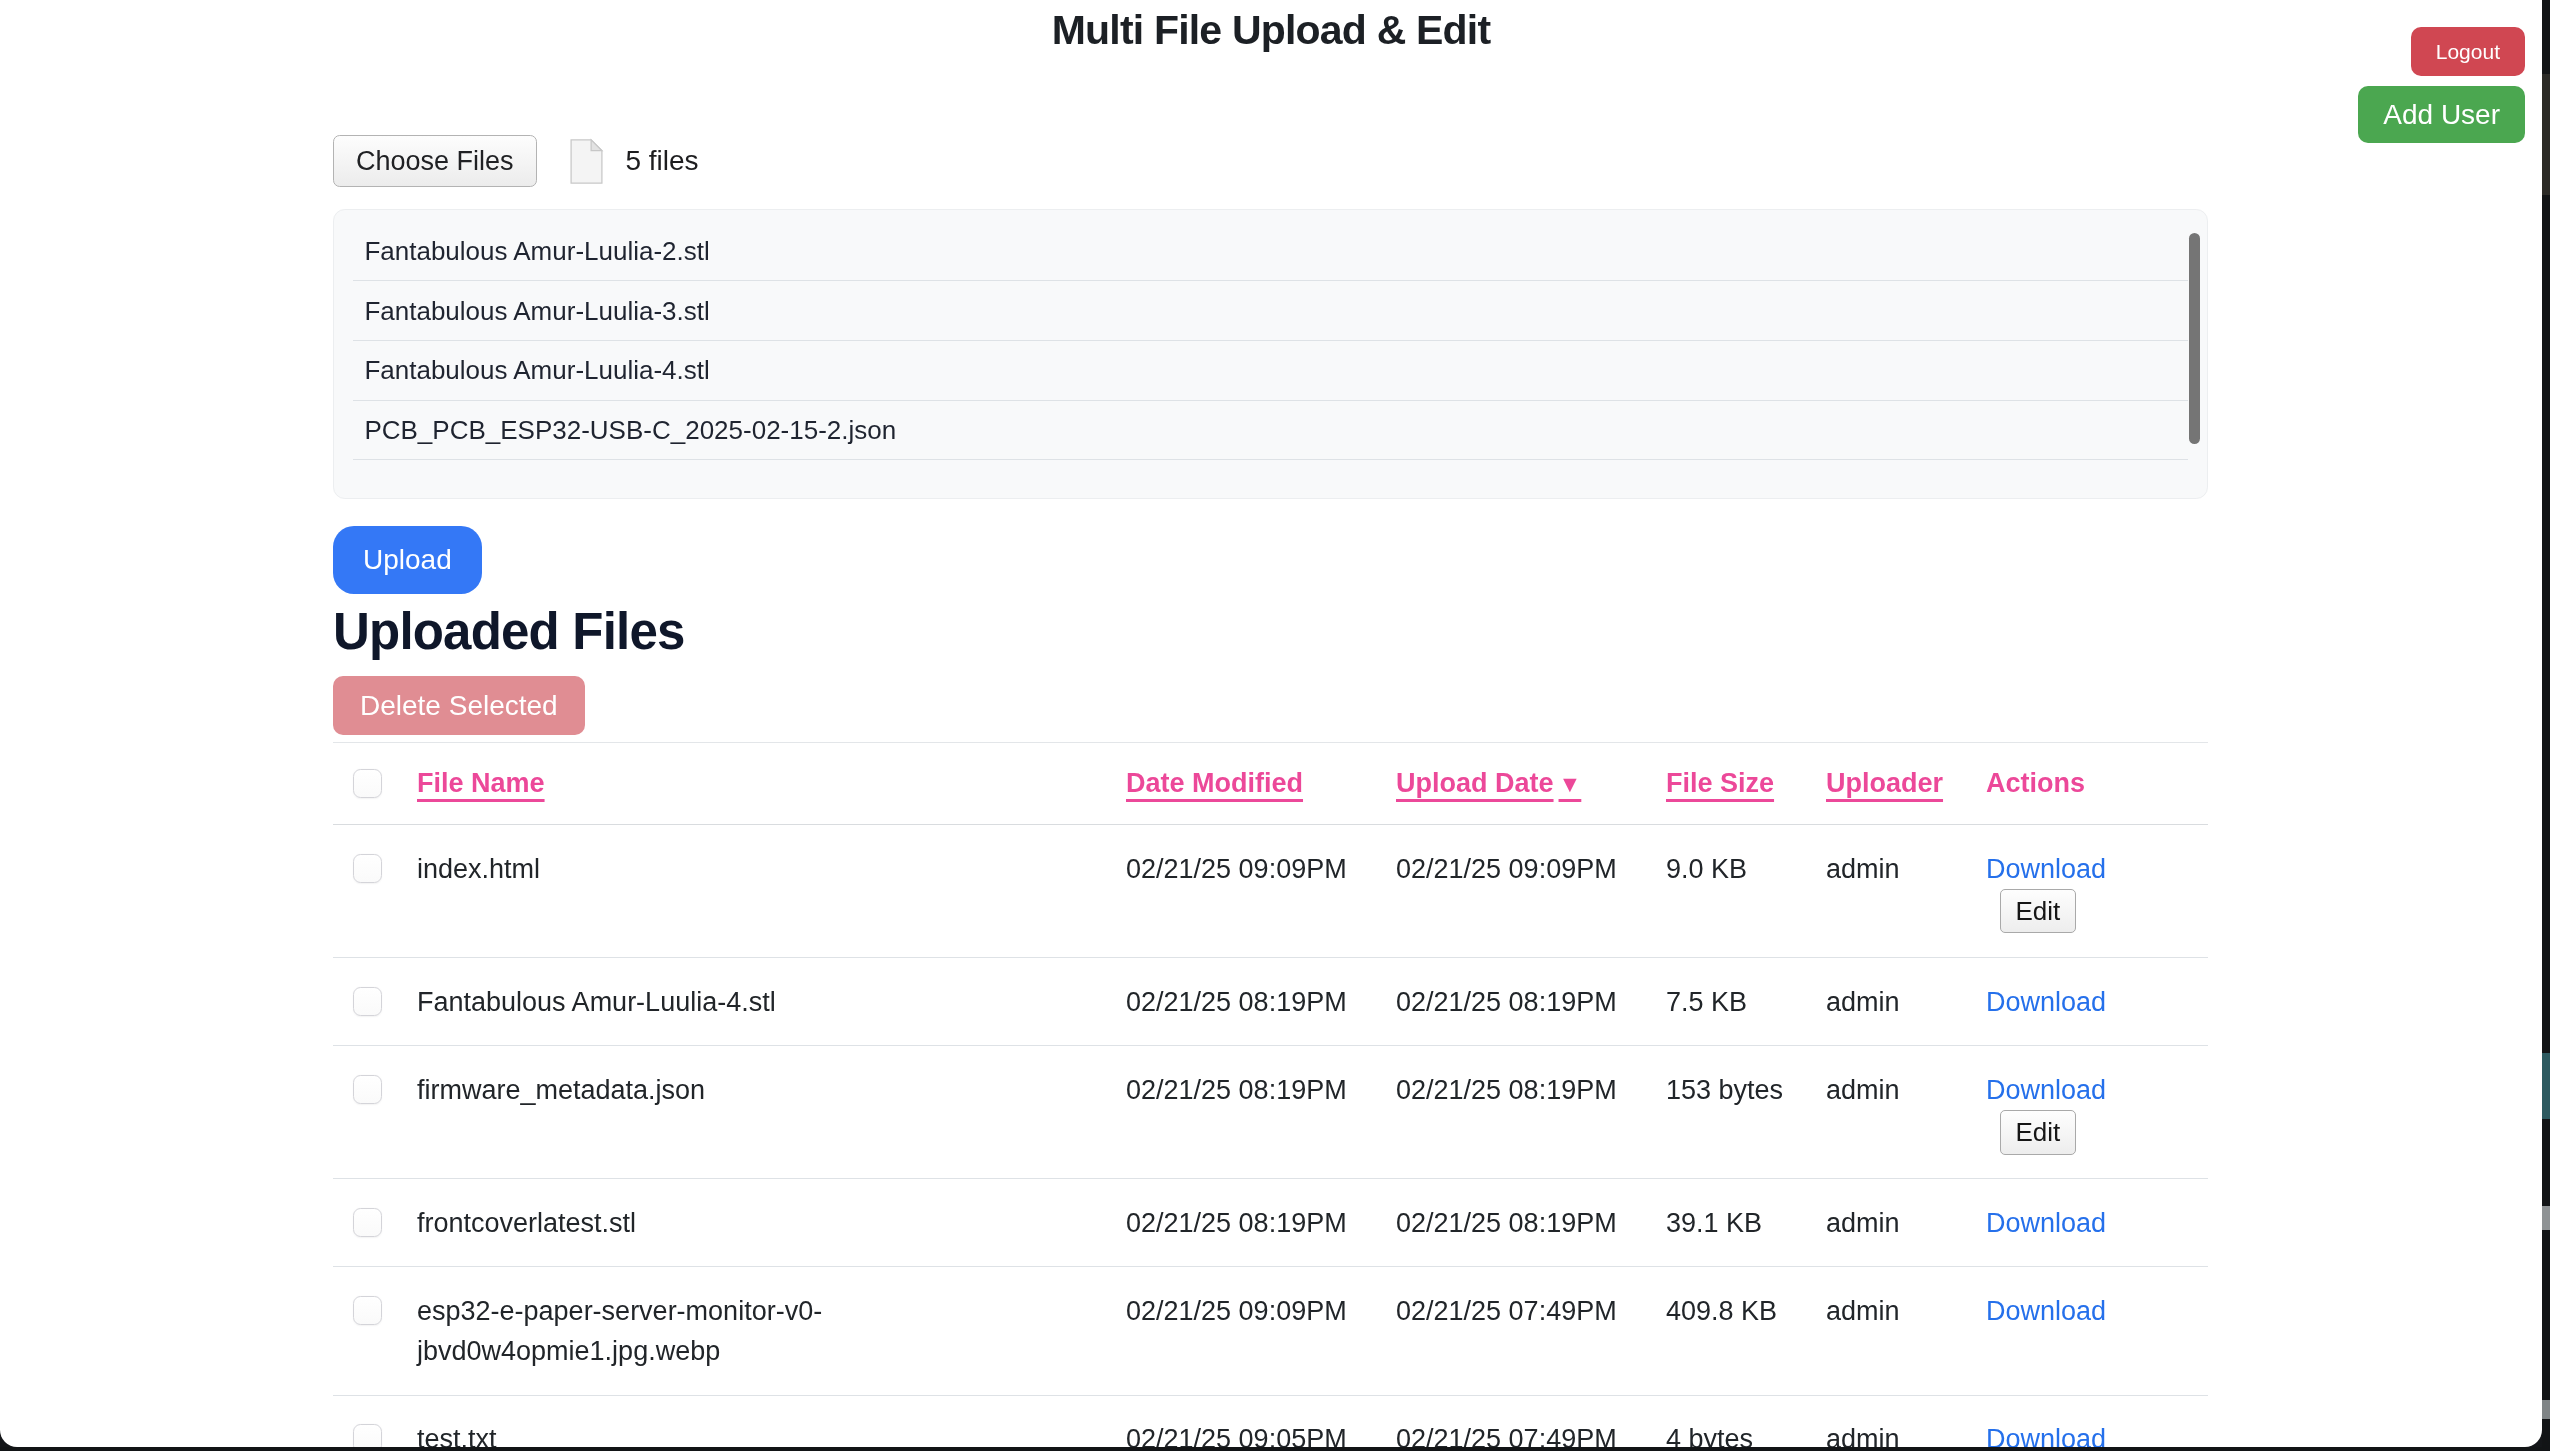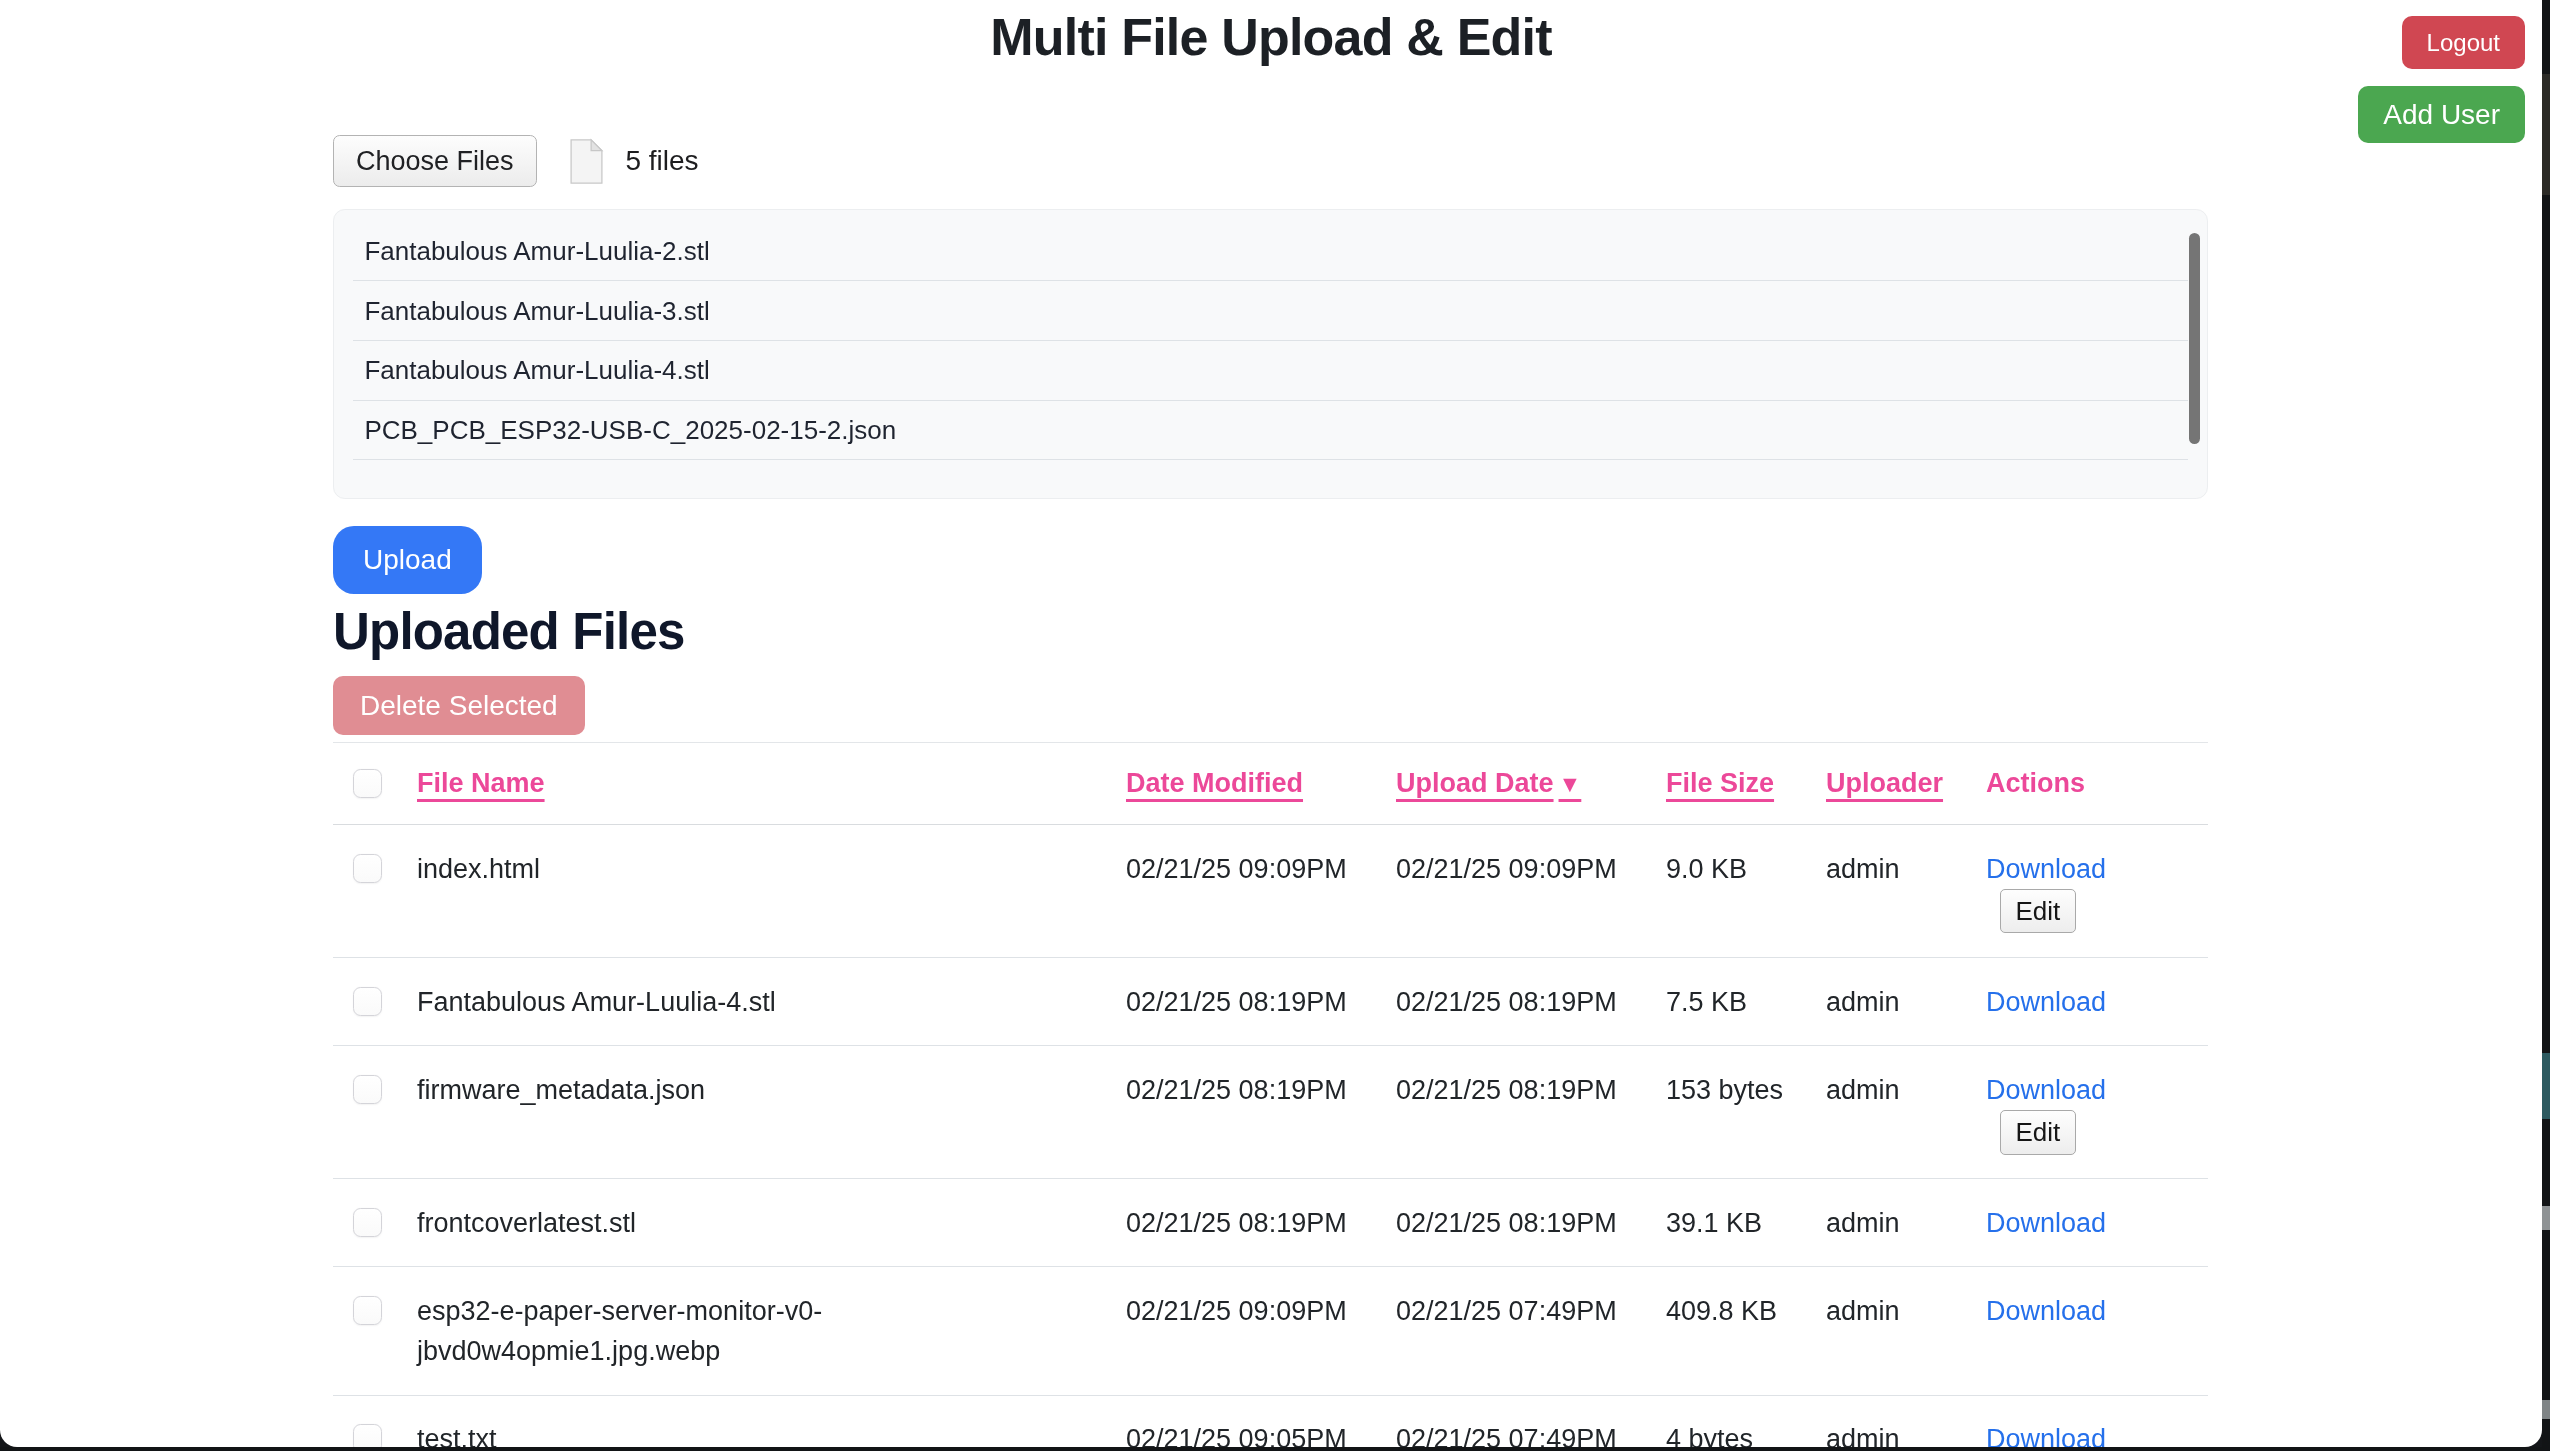--- a/index.html
+++ b/index.html
@@ -19,27 +19,27 @@
   .edge-frag.f4{top:1400px;height:18.6px;background:#7f8486;}
   .edge-bottom{position:absolute;left:0;bottom:0;width:2550px;height:5px;background:#121416;}
 
   
   .page{
     position:absolute;left:0;top:0;width:2542px;height:1447px;
     background:#ffffff;border-radius:0 0 17px 17px;overflow:hidden;
   }
   .page-title{
     margin:6.7px 0 0;text-align:center;
-    font-size:52px;font-weight:bold;letter-spacing:-0.8px;color:#1c2025;
+    font-size:41px;font-weight:bold;letter-spacing:-0.8px;color:#1c2025;
   }
   .btn{border:none;cursor:pointer;font-family:inherit;}
   .btn-logout{
-    position:absolute;top:16px;right:17px;
+    position:absolute;top:27px;right:17px;
     background:var(--logout-red,#d04752);color:#fff;
-    font-size:24px;padding:12.7px 25px;border-radius:10px;
+    font-size:21px;padding:12.7px 25px;border-radius:10px;
   }
   .btn-adduser{
     position:absolute;top:86px;right:17px;
     background:var(--add-user-green,#4ba750);color:#fff;
     font-size:28px;padding:12.7px 25px;border-radius:10px;
   }
 
   .container{position:absolute;left:333px;top:79px;width:1875px;}
 
   

